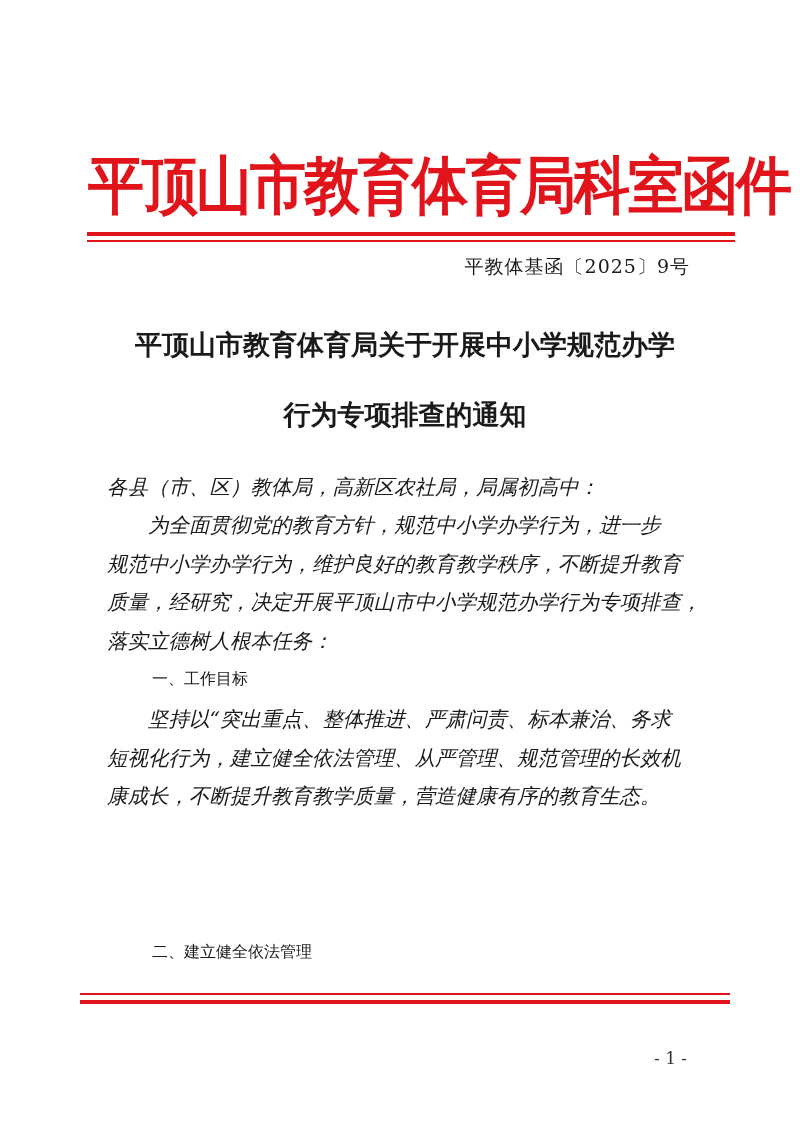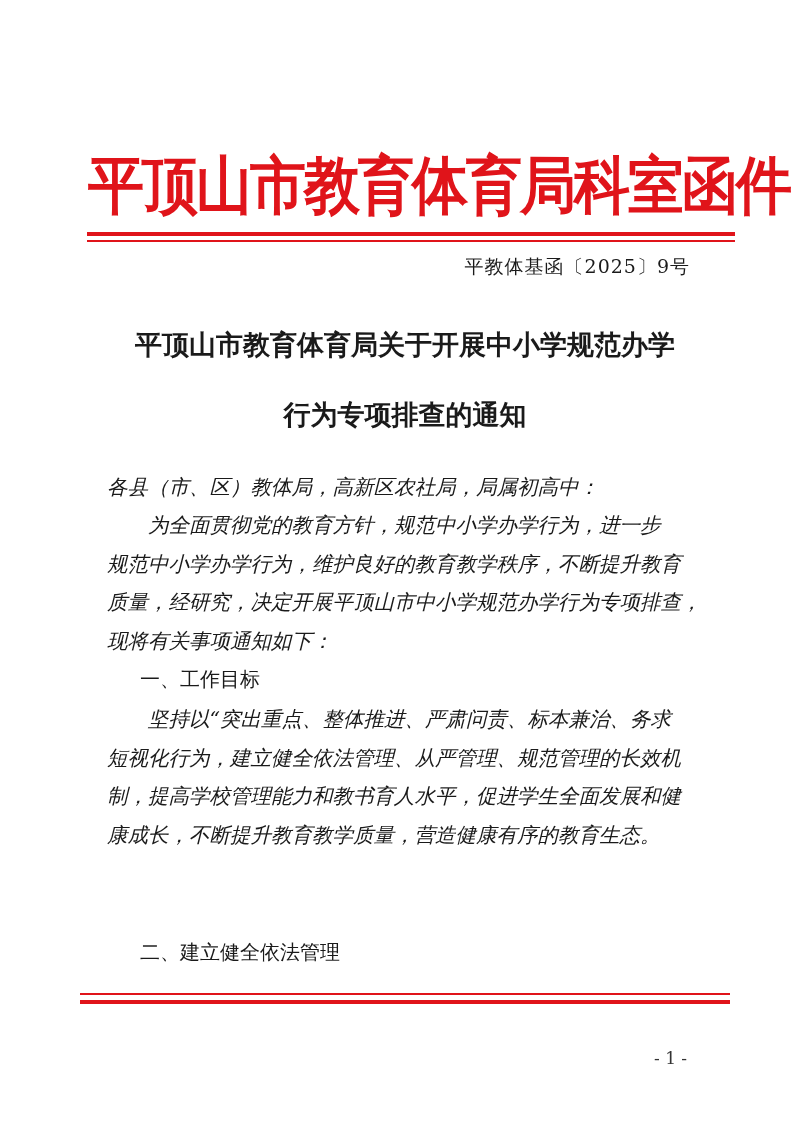--- a/index.html
+++ b/index.html
@@ -15,22 +15,22 @@
                 line-height: 28px; white-space: nowrap; letter-spacing: 1px; margin-left: 48px; }
   .title { position: absolute; left: 90px; width: 630px; text-align: center;
            font-family: "DejaVu Serif", serif; font-weight: bold; font-size: 27px;
            line-height: 40px; white-space: nowrap; }
   .title.l1 { top: 325px; }
   .title.l2 { top: 371px; margin-top: 24px; }
   .para { position: absolute; left: 107px; width: 603px; font-size: 20.5px;
           line-height: 38.5px; text-align: justify; text-align-last: left; }
   .line { display: block; white-space: nowrap; height: 38.5px; font-style: italic; }
   .indent { padding-left: 41px; }
-  .heading { position: absolute; left: 140px; font-family: Liberation Serif, serif;
-             font-size: 20px; line-height: 30px; white-space: nowrap; }
+  .heading { position: absolute; left: 152px; font-family: Liberation Serif, serif;
+             font-size: 16px; line-height: 30px; white-space: nowrap; }
   .page-num { position: absolute; left: 654px; top: 1046px; font-size: 17px;
               line-height: 24px; white-space: nowrap; color: #333; }
 </style>
 </head>
 <body>
 
 <div class="masthead">平顶山市教育体育局科室函件</div>
 <div class="rule-thick" style="left:87px; top:232px; width:648px; height:4px;"></div>
 <div class="rule-thin" style="left:87px; top:240px; width:648px; height:1.5px;"></div>
 
@@ -40,29 +40,28 @@
 <div class="title l2">行为专项排查的通知</div>
 
 <div class="para" style="top:468px;">
   <span class="line">各县（市、区）教体局，高新区农社局，局属初高中：</span>
 </div>
 
 <div class="para" style="top:506px;">
   <span class="line indent">为全面贯彻党的教育方针，规范中小学办学行为，进一步</span>
   <span class="line">规范中小学办学行为，维护良好的教育教学秩序，不断提升教育</span>
   <span class="line">质量，经研究，决定开展平顶山市中小学规范办学行为专项排查，</span>
-  <span class="line">现将有关事项通知如下：</span>
+  <span class="line">落实立德树人根本任务：</span>
 </div>
 
 <div class="heading" style="top:664px;">一、工作目标</div>
 
 <div class="para" style="top:700px;">
   <span class="line indent">坚持以“突出重点、整体推进、严肃问责、标本兼治、务求</span>
   <span class="line">短视化行为，建立健全依法管理、从严管理、规范管理的长效机</span>
-  <span class="line">制，提高学校管理能力和教书育人水平，促进学生全面发展和健</span>
   <span class="line">康成长，不断提升教育教学质量，营造健康有序的教育生态。</span>
 </div>
 
 <div class="heading" style="top:937px;">二、建立健全依法管理</div>
 
 <div class="rule-thin" style="left:80px; top:993px; width:650px; height:2px;"></div>
 <div class="rule-thick" style="left:80px; top:1000px; width:650px; height:3.5px;"></div>
 
 <div class="page-num">- 1 -</div>
 

